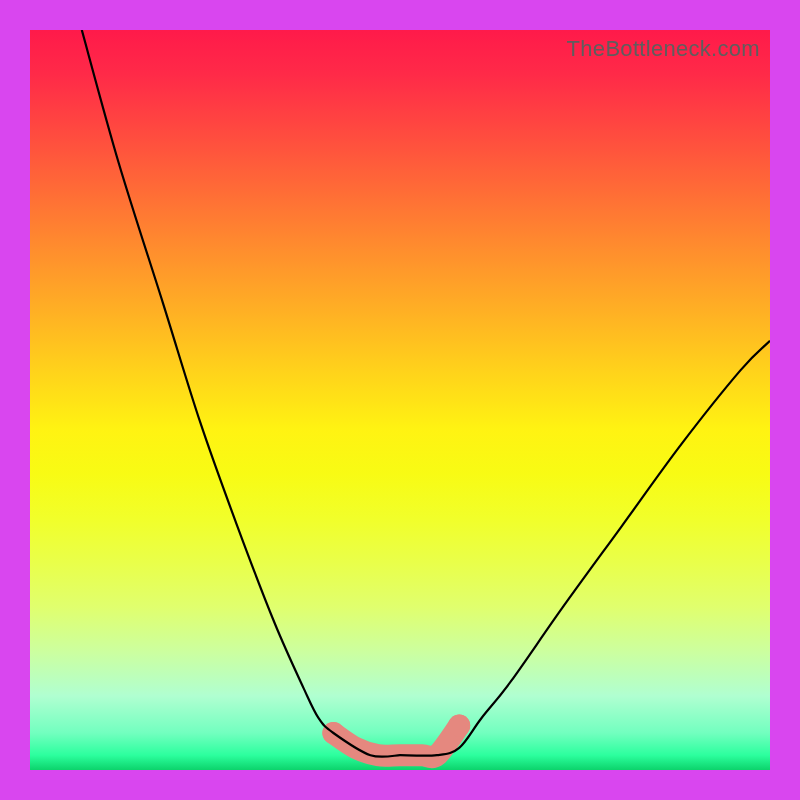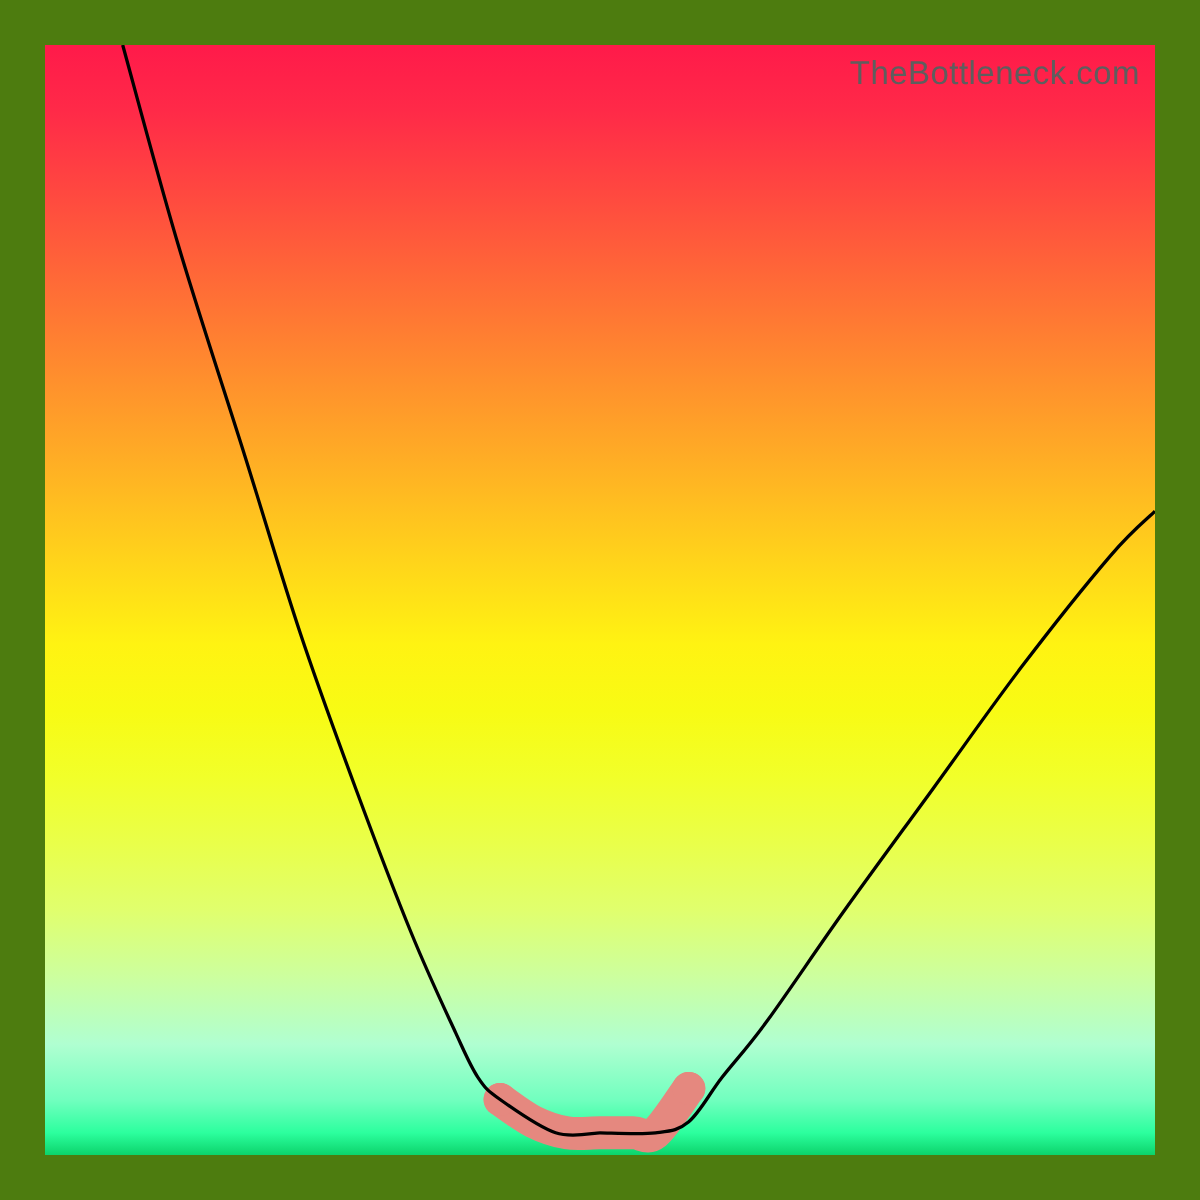--- a/index.html
+++ b/index.html
@@ -7,21 +7,21 @@
     padding: 0;
     width: 800px;
     height: 800px;
     background: #000;
     overflow: hidden;
     font-family: Arial, sans-serif;
   }
   .frame {
     position: absolute;
     inset: 0;
-    background: #4d7c0f;
+    background: #d946ef;
     padding-left: 24px;
   }
   .plot-wrap {
     position: absolute;
     left: 30px;
     top: 30px;
     width: 740px;
     height: 740px;
   }
   .plot-area {

